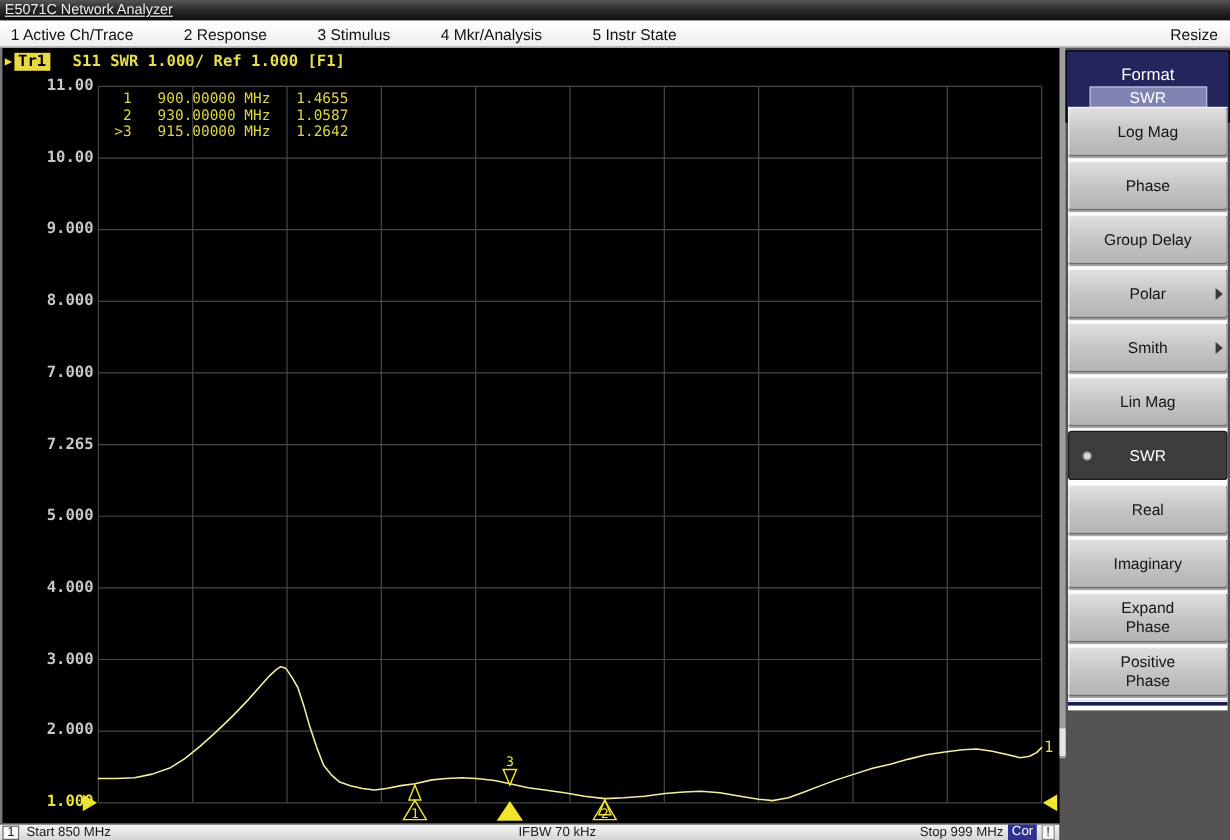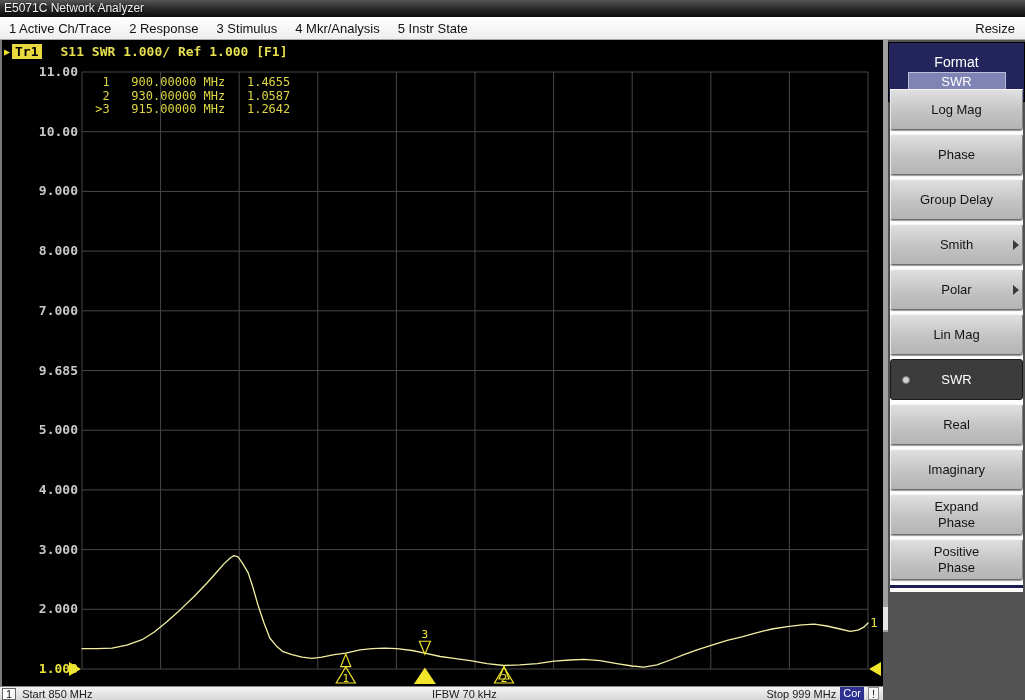--- a/index.html
+++ b/index.html
@@ -6,26 +6,27 @@
   *{box-sizing:border-box;}
   .window{
     position:relative;width:1025px;height:700px;overflow:hidden;
     background:#000;font-family:"Liberation Sans",sans-serif;
   }
   
   .titlebar{
     height:17px;background:linear-gradient(180deg,#555 0%,#2e2e2e 45%,#0d0d0d 100%);
     color:#f0f0f0;font-size:12px;line-height:16px;padding-left:4px;
     text-shadow:0 1px 2px #000;
+    text-decoration:underline;
   }
   
   .menubar{
     height:23px;background:linear-gradient(180deg,#ffffff,#eeeeee);
     border-bottom:1px solid #a8a8a8;display:flex;align-items:center;
-    font-size:13px;color:#111;
+    font-size:13px;color:#111;gap:24px;
   }
   .menu-item{padding:0 9px;cursor:default;}
   .menu-resize{margin-left:auto;padding:0 10px;}
   
   .content{display:flex;height:660px;}
   .leftcol{width:883px;display:flex;flex-direction:column;}
   
   .screen{
     position:relative;height:646px;background:#000;
     border-left:2px solid #7a7a7a;
@@ -126,21 +127,21 @@
           <span class="trace-id">Tr1</span>
           <span>S11 SWR 1.000/ Ref 1.000 [F1]</span>
         </div>
 
         <div class="ylabels" id="ylabels">
             <div class="y-label" style="top: 24px;">11.00</div>
             <div class="y-label" style="top: 83.7px;">10.00</div>
             <div class="y-label" style="top: 143.4px;">9.000</div>
             <div class="y-label" style="top: 203.1px;">8.000</div>
             <div class="y-label" style="top: 262.8px;">7.000</div>
-            <div class="y-label" style="top: 322.5px;">9.685</div>
+            <div class="y-label" style="top: 322.5px;">7.265</div>
             <div class="y-label" style="top: 382.2px;">5.000</div>
             <div class="y-label" style="top: 441.9px;">4.000</div>
             <div class="y-label" style="top: 501.6px;">3.000</div>
             <div class="y-label" style="top: 561.3px;">2.000</div>
             <div class="y-label ref" style="top: 621px;">1.000</div>
           </div>
 
         <div class="marker-table" id="marker-table"><div>  1   900.00000 MHz   1.4655</div><div>  2   930.00000 MHz   1.0587</div><div> &gt;3   915.00000 MHz   1.2642</div></div>
 
         <svg id="plot-svg" width="881" height="646" viewBox="0 0 881 646">
@@ -215,25 +216,25 @@
       <div class="btn">
             <span>Log Mag</span>
           </div>
           <div class="btn">
             <span>Phase</span>
           </div>
           <div class="btn">
             <span>Group Delay</span>
           </div>
           <div class="btn">
+            <span>Polar</span>
+            <span class="submenu-arrow"></span>
+          </div>
+          <div class="btn">
             <span>Smith</span>
-            <span class="submenu-arrow"></span>
-          </div>
-          <div class="btn">
-            <span>Polar</span>
             <span class="submenu-arrow"></span>
           </div>
           <div class="btn">
             <span>Lin Mag</span>
           </div>
           <div class="btn selected">
             <span class="radio-dot"></span>
             <span>SWR</span>
           </div>
           <div class="btn">

